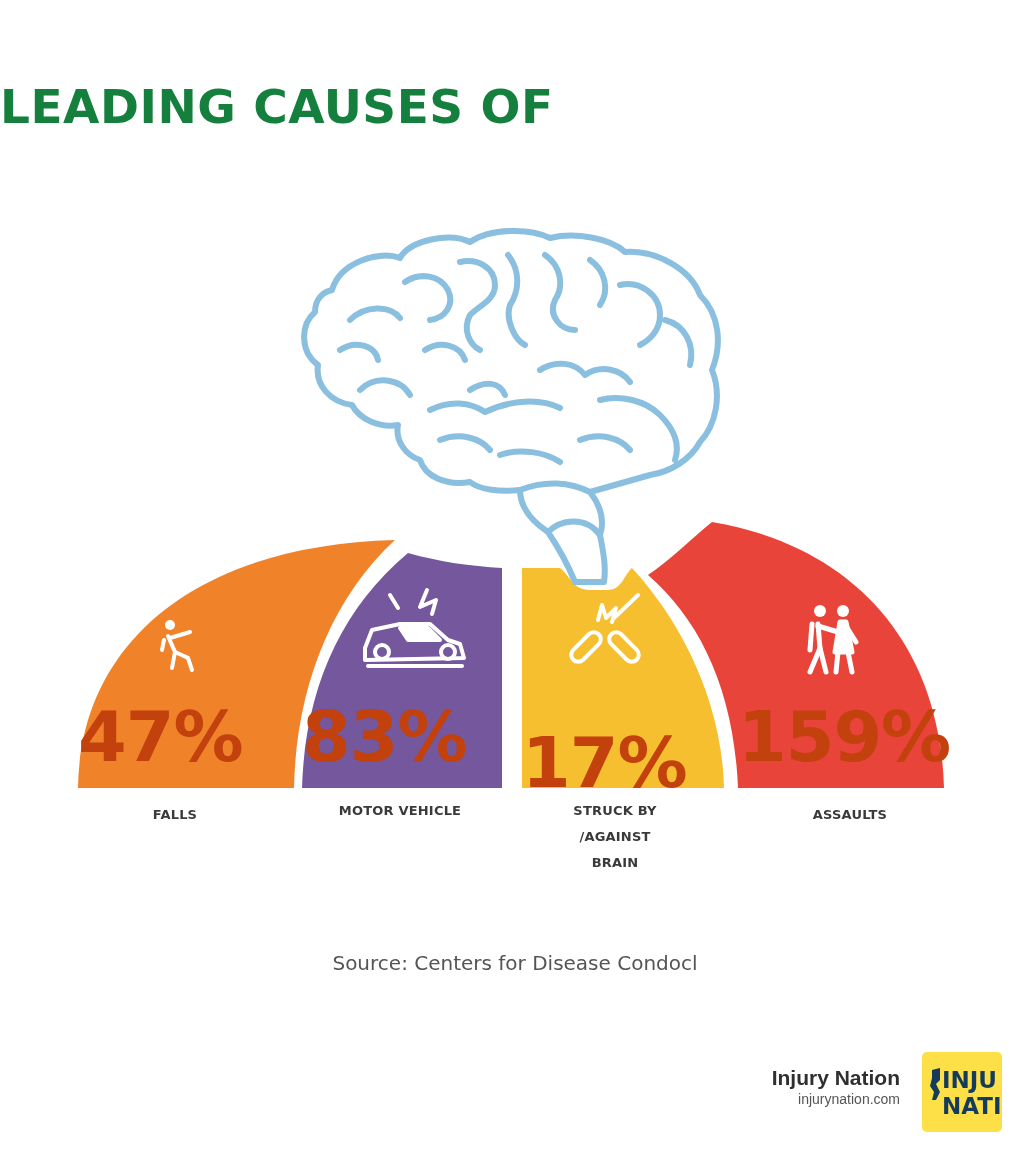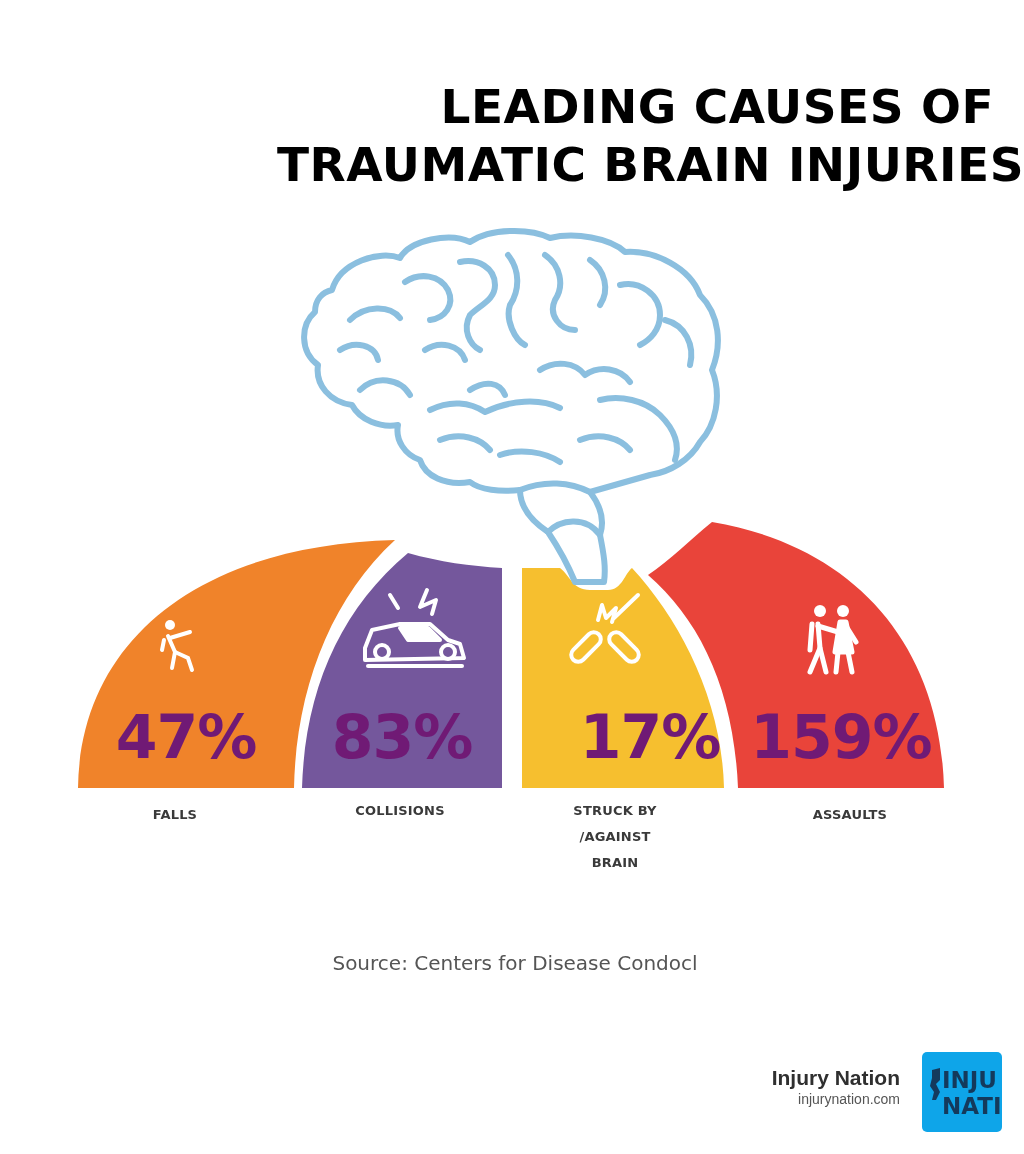--- a/index.html
+++ b/index.html
@@ -1,61 +1,60 @@
 <!DOCTYPE html>
 <html><head>
   <meta charset="utf-8">
   <style>
     html, body { margin: 0; padding: 0; }
     body {
       width: 1024px; height: 1154px; background: #ffffff; position: relative; overflow: hidden;
       font-family: "Liberation Sans", "DejaVu Sans", sans-serif;
     }
     .title {
-      position: absolute; left: 0; width: 1024px; top: 78px; text-align: right;
-      color: #000000; font-weight: 700; font-size: 47px; line-height: 58px; letter-spacing: 0.5px;
+      position: absolute; left: 0; width: 1024px; top: 78px; text-align: left;
+      color: #15803d; font-weight: 700; font-size: 47px; line-height: 58px; letter-spacing: 0.5px;
       font-family: "DejaVu Sans", "Liberation Sans", sans-serif;
     }
     .title .l1 { display:block; padding-right: 30px; }
     svg.stage { position: absolute; left: 0; top: 0; }
     .pct {
-      position: absolute; color: #701a75; font-weight: 700; font-size: 60px; line-height: 70px;
-      font-family: "DejaVu Sans", "Liberation Sans", sans-serif; text-align: center; letter-spacing: -1px;
+      position: absolute; color: #c2410c; font-weight: 700; font-size: 70px; line-height: 70px;
+      font-family: "DejaVu Sans", "Liberation Sans", sans-serif; letter-spacing: -1px;
     }
     .label {
       position: absolute; color: #3a3a3a; font-weight: 700; font-size: 13px; line-height: 26px;
       text-align: center; font-family: "DejaVu Sans", "Liberation Sans", sans-serif; letter-spacing: 0.2px;
     }
     .source {
       position: absolute; left: 0; width: 1030px; top: 951px; text-align: center;
       color: #555; font-size: 20px; font-family: "DejaVu Sans", "Liberation Sans", sans-serif;
     }
     .brand-name {
       position: absolute; right: 124px; top: 1066px; color: #2f2f2f; font-weight: 700; font-size: 21px;
       font-family: "Liberation Sans", sans-serif; text-align: center;
     }
     .brand-url {
       position: absolute; right: 124px; top: 1091px; color: #555; font-size: 14px;
       font-family: "Liberation Sans", sans-serif; text-align: right;
     }
     .logo {
-      position: absolute; left: 922px; top: 1052px; width: 80px; height: 80px; background: #0ea5e9;
+      position: absolute; left: 922px; top: 1052px; width: 80px; height: 80px; background: #fde047;
       border-radius: 5px; overflow: hidden;
     }
     .logo .lt {
       position: absolute; left: 20px; color: #143a5c; font-weight: 700; font-size: 23px; line-height: 24px;
       font-family: "DejaVu Sans", sans-serif; white-space: nowrap;
     }
   </style>
 </head>
 <body>
 
 <div class="title">
   <span class="l1">LEADING CAUSES OF</span>
-  <span>TRAUMATIC BRAIN INJURIES</span>
 </div>
 
 <svg class="stage" width="1024" height="1154" viewBox="0 0 1024 1154">
 
   <path d="M78,788 C80,640 200,545 395,540 C330,600 296,690 294,788 Z" fill="#f0832a"></path>
   <path d="M302,788 C305,690 340,610 408,553 C440,562 470,566 502,568 L502,788 Z" fill="#74579c"></path>
   <path d="M522,788 L522,568 L560,568 C570,575 572,590 590,590 L608,590 C622,590 625,573 632,568 C680,620 722,700 724,788 Z" fill="#f6bf2f"></path>
   <path d="M738,788 C734,690 700,620 648,575 C670,560 690,540 712,522 C850,545 940,640 944,788 Z" fill="#e9443a"></path>
 
   <g fill="none" stroke="#8bbfdf" stroke-width="6" stroke-linecap="round" stroke-linejoin="round">
@@ -112,28 +111,28 @@
     <path d="M820,648 L826,672" fill="none"></path>
     <path d="M818,626 L838,632" fill="none"></path>
     <path d="M840,622 L835,652 L852,652 L846,622 Z"></path>
     <path d="M838,652 L836,672 M848,652 L852,672" fill="none"></path>
     <path d="M846,626 L856,642" fill="none"></path>
   </g>
 </svg>
 
 <div class="pct" style="left:78px; top:702px; width:216px;">47%</div>
 <div class="pct" style="left:302px; top:702px; width:200px;">83%</div>
-<div class="pct" style="left:522px; top:702px; width:200px;margin-left:28px;">17%</div>
+<div class="pct" style="left:522px; top:728px; width:200px;">17%</div>
 <div class="pct" style="left:738px; top:702px; width:206px;">159%</div>
 
 <div class="label" style="left:90px; top:802px; width:170px;">
   <div>FALLS</div>
 </div>
 <div class="label" style="left:290px; top:798px; width:220px;">
-  <div>COLLISIONS</div>
+  <div>MOTOR VEHICLE</div>
 </div>
 <div class="label" style="left:540px; top:798px; width:150px;">
   <div>STRUCK BY</div>
   <div>/AGAINST</div>
   <div>BRAIN</div>
 </div>
 <div class="label" style="left:770px; top:802px; width:160px;">
   <div>ASSAULTS</div>
 </div>
 

